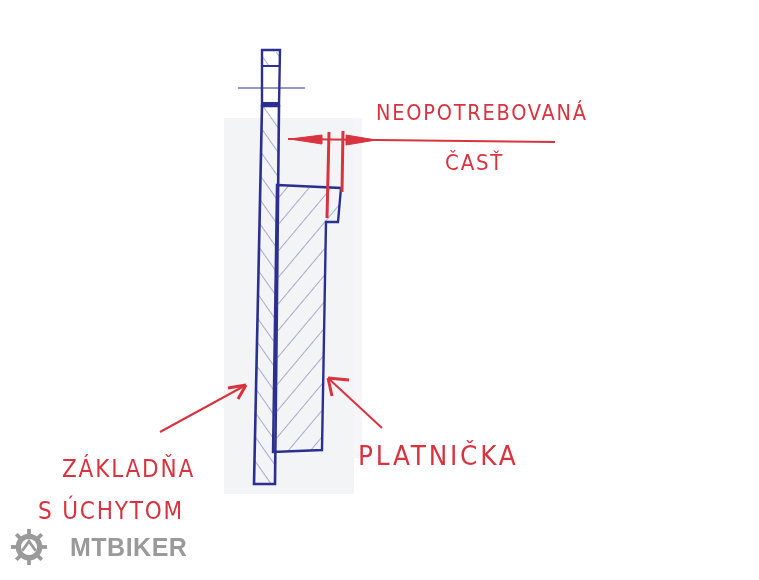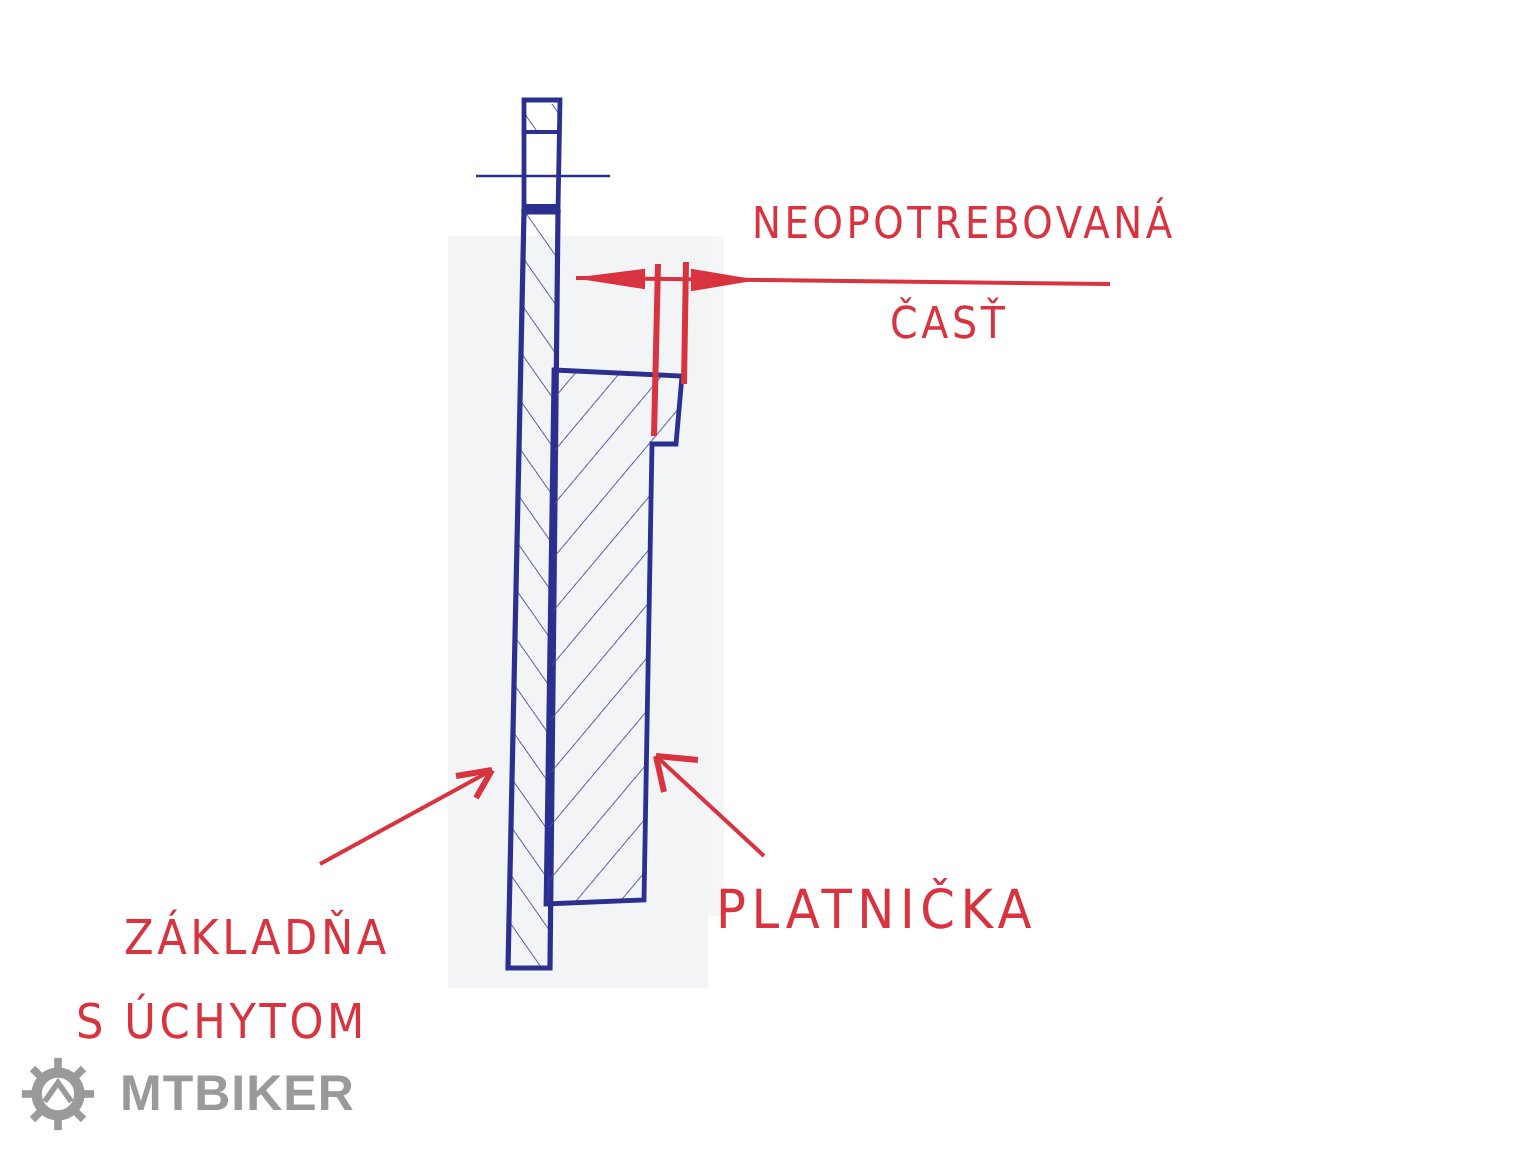--- a/index.html
+++ b/index.html
@@ -8,21 +8,21 @@
   .paper { position: absolute; left: 224px; top: 118px; width: 130px; height: 376px; background: #f3f4f6; }
   .paper2 { position: absolute; left: 354px; top: 118px; width: 8px; height: 340px; background: #f6f6f8; }
   svg.sketch { position: absolute; left: 0; top: 0; }
   .label { position: absolute; color: #d8333f; font-family: "DejaVu Sans", sans-serif;
            font-weight: 400; letter-spacing: 2px; white-space: nowrap; transform-origin: left top; }
   .lbl-neo { left: 376px; top: 100px; font-size: 22px; transform: scaleX(0.88); }
   .lbl-cast { left: 445px; top: 150px; font-size: 22px; transform: scaleX(0.9); }
   .lbl-plat { left: 358px; top: 440px; font-size: 27px; transform: scaleX(0.92); letter-spacing: 3px; }
   .lbl-zak { left: 62px; top: 455px; font-size: 24px; transform: scaleX(0.9); }
   .lbl-such { left: 38px; top: 497px; font-size: 24px; transform: scaleX(0.9); }
-  .logo { position: absolute; left: 10px; top: 528px; display: flex; align-items: center; gap: 12px; }
+  .logo { position: absolute; left: 10px; top: 528px; display: flex; align-items: center; gap: 22px; }
   .logo-text { color: #9a9a9a; font-family: "Liberation Sans", sans-serif; font-weight: 700;
                font-size: 25px; letter-spacing: 0.5px; }
 </style>
 </head>
 <body>
 
 <div class="paper"></div>
 <div class="paper2"></div>
 
 <svg class="sketch" width="759" height="580" viewBox="0 0 759 580">

